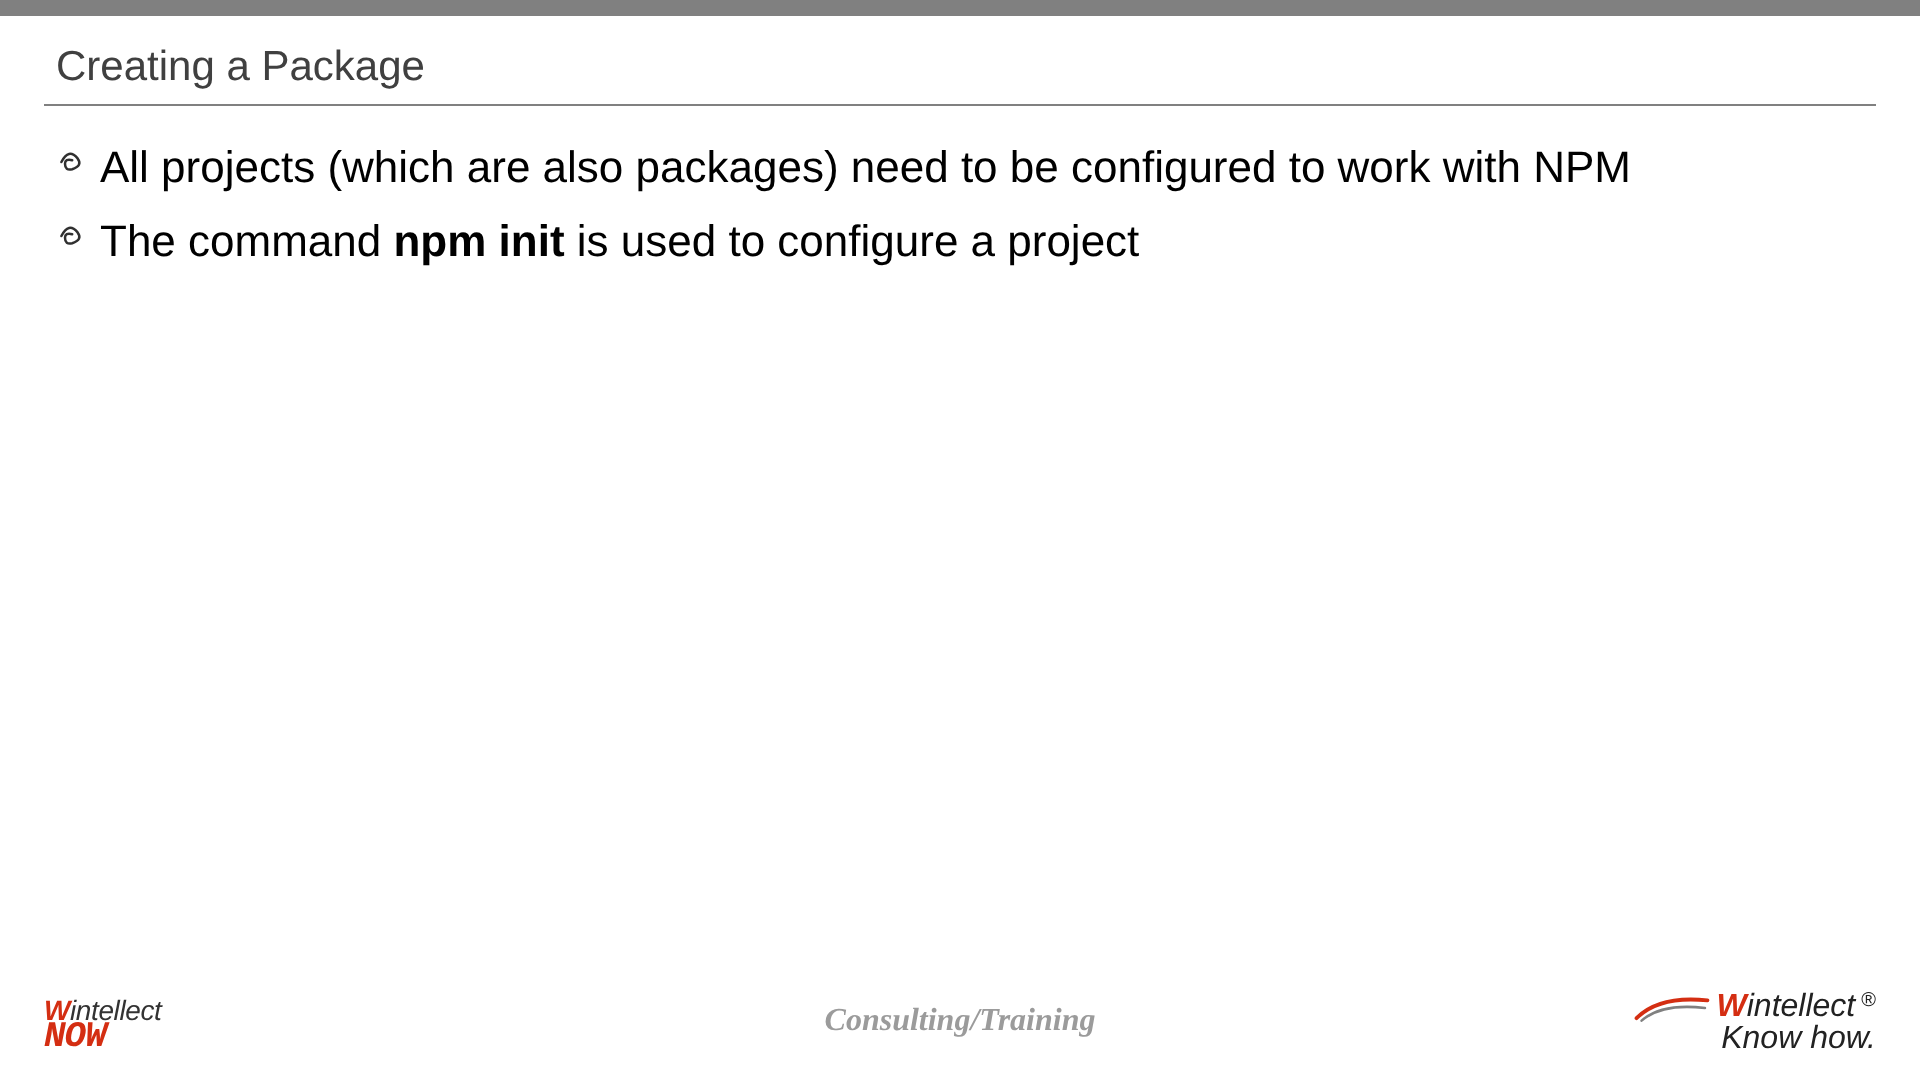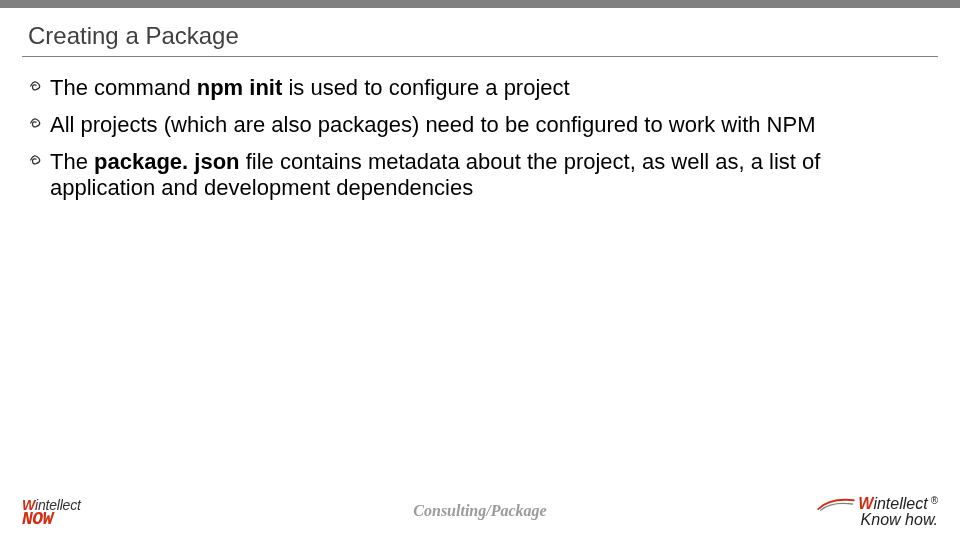--- a/index.html
+++ b/index.html
@@ -11,21 +11,21 @@
     background: #ffffff;
     overflow: hidden;
     position: relative;
   }
   .top-bar {
     width: 100%;
     height: 8px;
     background: #808080;
   }
   .title {
-    font-size: 24px;
+    font-size: 21px;
     font-weight: 300;
     color: #404040;
     padding: 14px 0 6px 28px;
     font-family: "Segoe UI Light", "Segoe UI", Arial, sans-serif;
   }
   .title-underline {
     height: 1px;
     background: #808080;
     margin: 0 22px 0 22px;
   }
@@ -151,42 +151,36 @@
 <div class="top-bar"></div>
 
 <div class="title">Creating a Package</div>
 <div class="title-underline"></div>
 
 <div class="content" id="bullets-container">
     <div class="bullet-item">
       <div class="bullet-icon"><svg width="18" height="18" viewBox="0 0 20 20">
           <path d="M3 10 Q7 2 12 8 Q15 12 9 14 Q5 15 5 11 Q5 8 9 9" stroke="#303030" stroke-width="1.4" fill="none" stroke-linecap="round"></path>
         </svg></div>
-      <div class="bullet-text">The command <b>npm init</b> is used to configure a project</div>
-    </div>
-    <div class="bullet-item">
-      <div class="bullet-icon"><svg width="18" height="18" viewBox="0 0 20 20">
-          <path d="M3 10 Q7 2 12 8 Q15 12 9 14 Q5 15 5 11 Q5 8 9 9" stroke="#303030" stroke-width="1.4" fill="none" stroke-linecap="round"></path>
-        </svg></div>
       <div class="bullet-text">All projects (which are also packages) need to be configured to work with NPM</div>
     </div>
     <div class="bullet-item">
       <div class="bullet-icon"><svg width="18" height="18" viewBox="0 0 20 20">
           <path d="M3 10 Q7 2 12 8 Q15 12 9 14 Q5 15 5 11 Q5 8 9 9" stroke="#303030" stroke-width="1.4" fill="none" stroke-linecap="round"></path>
         </svg></div>
-      <div class="bullet-text">The <b>package. json</b> file contains metadata about the project, as well as, a list of application and development dependencies</div>
+      <div class="bullet-text">The command <b>npm init</b> is used to configure a project</div>
     </div>
   </div>
 
 <div class="footer">
   <div class="logo-left">
     <div class="w1"><span class="red">W</span><span>intellect</span></div>
     <div class="now">NOW</div>
   </div>
-  <div class="footer-center">Consulting/Package</div>
+  <div class="footer-center">Consulting/Training</div>
   <div class="logo-right">
     <div class="brand">
       <svg class="swoosh" viewBox="0 0 60 24">
         <path d="M2 20 Q 20 2 58 6" stroke="#d42e12" stroke-width="3" fill="none" stroke-linecap="round"></path>
         <path d="M6 22 Q 22 8 56 12" stroke="#808080" stroke-width="2" fill="none" stroke-linecap="round"></path>
       </svg>
       <span class="w2"><span class="red">W</span><span>intellect</span></span>
         <span class="reg">®</span>
     </div>
     <div class="tagline">Know how.</div>

